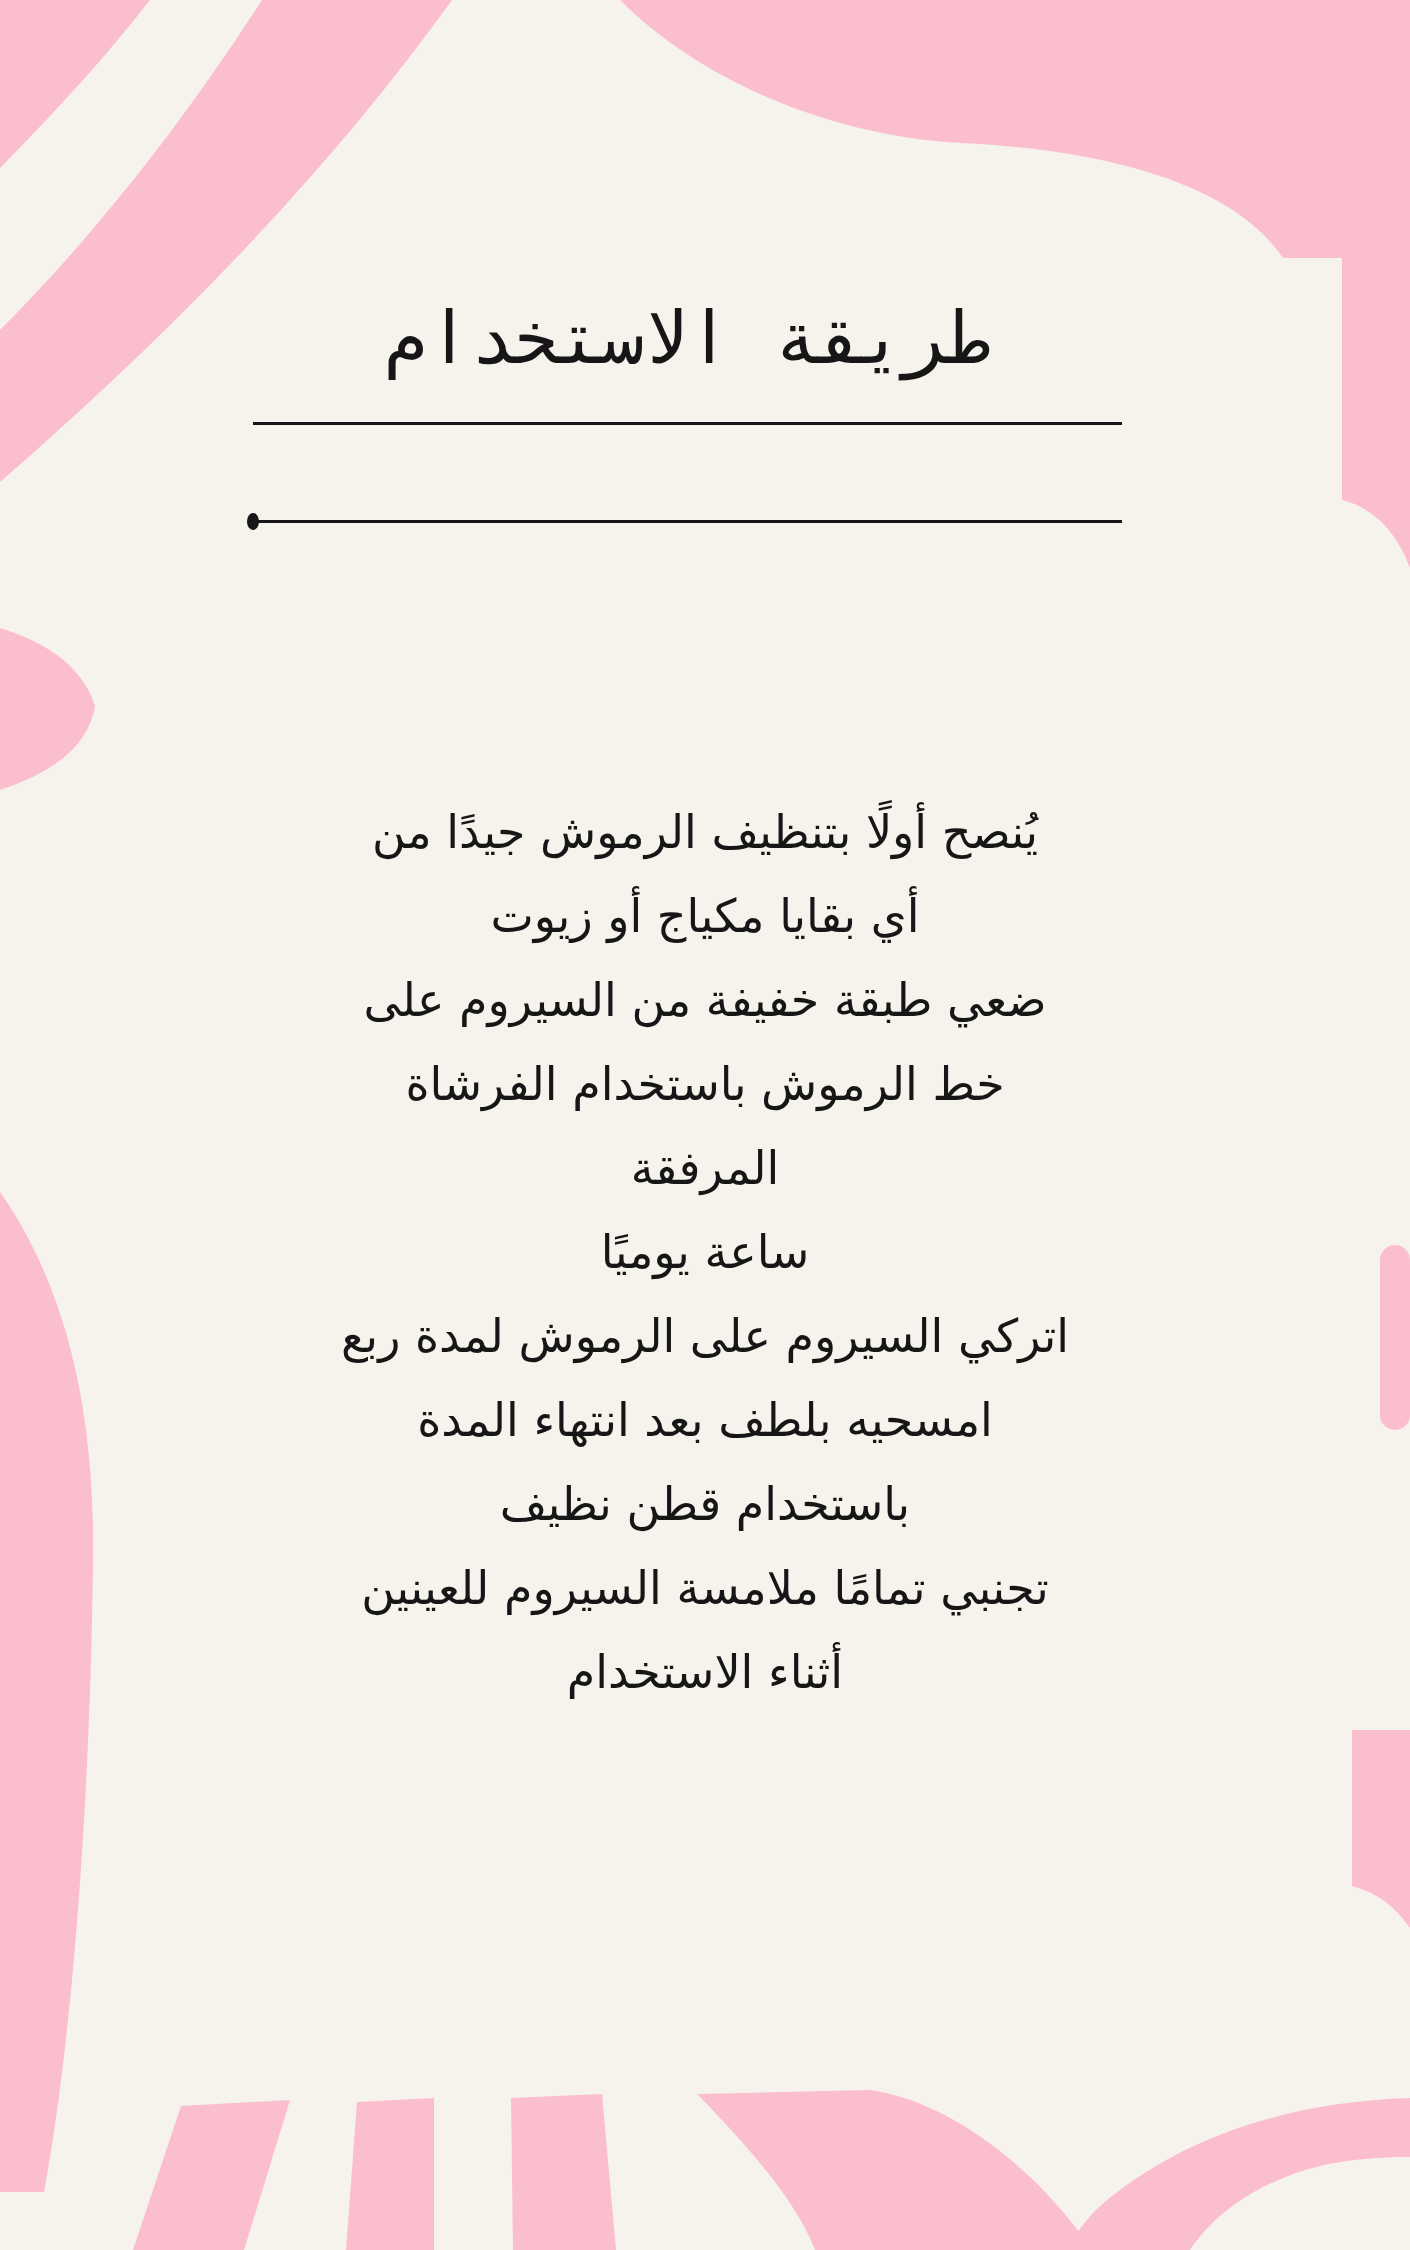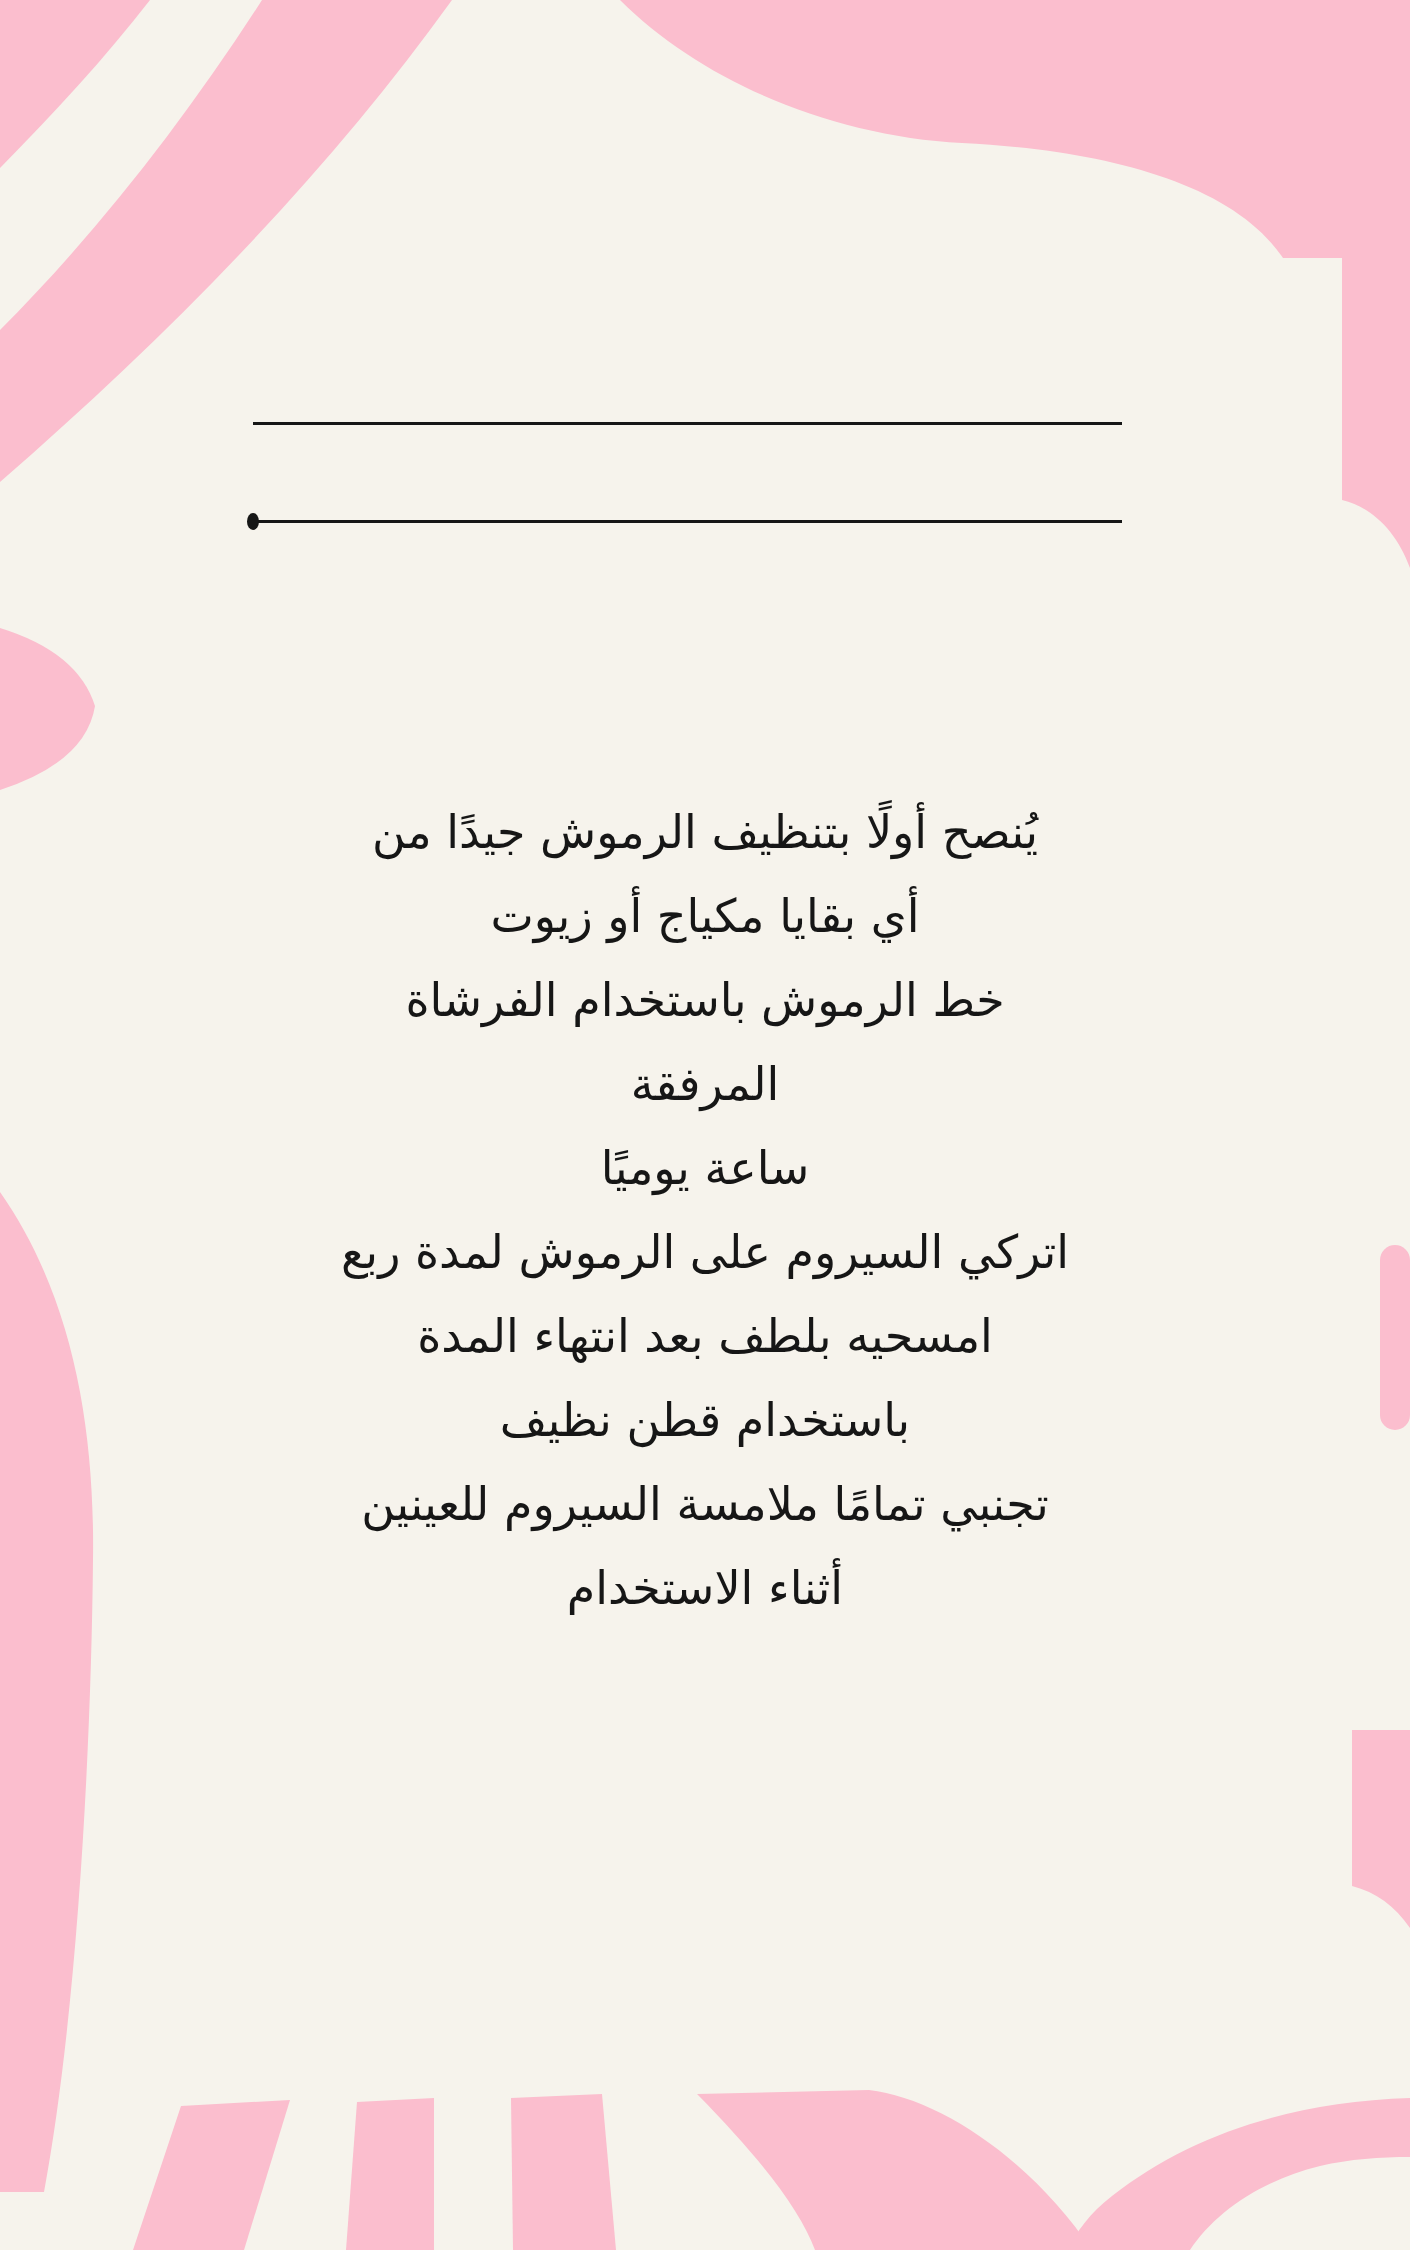--- a/index.html
+++ b/index.html
@@ -74,26 +74,28 @@
     <path d="M1352,1730 L1410,1730 L1410,1928
              C1395,1906 1376,1892 1352,1886 Z"></path>
 
     <path d="M1410,2098 C1290,2102 1190,2135 1112,2196
              C1090,2213 1076,2232 1068,2250
              L1190,2250 C1215,2212 1262,2180 1320,2166
              C1350,2159 1380,2157 1410,2157 Z"></path>
   </svg>
 
   <div class="content">
+    <div class="title">طريقة الاستخدام</div>
     <div class="rule rule-1"></div>
     <div class="rule rule-2"></div>
     <div class="rule-dot"></div>
     <div class="instructions">
         <div class="instruction-line">يُنصح أولًا بتنظيف الرموش جيدًا من</div>
         <div class="instruction-line">أي بقايا مكياج أو زيوت</div>
+        <div class="instruction-line">ضعي طبقة خفيفة من السيروم على</div>
         <div class="instruction-line">خط الرموش باستخدام الفرشاة</div>
         <div class="instruction-line">المرفقة</div>
         <div class="instruction-line">ساعة يوميًا</div>
         <div class="instruction-line">اتركي السيروم على الرموش لمدة ربع</div>
         <div class="instruction-line">امسحيه بلطف بعد انتهاء المدة</div>
         <div class="instruction-line">باستخدام قطن نظيف</div>
         <div class="instruction-line">تجنبي تمامًا ملامسة السيروم للعينين</div>
         <div class="instruction-line">أثناء الاستخدام</div>
       </div>
   </div>

